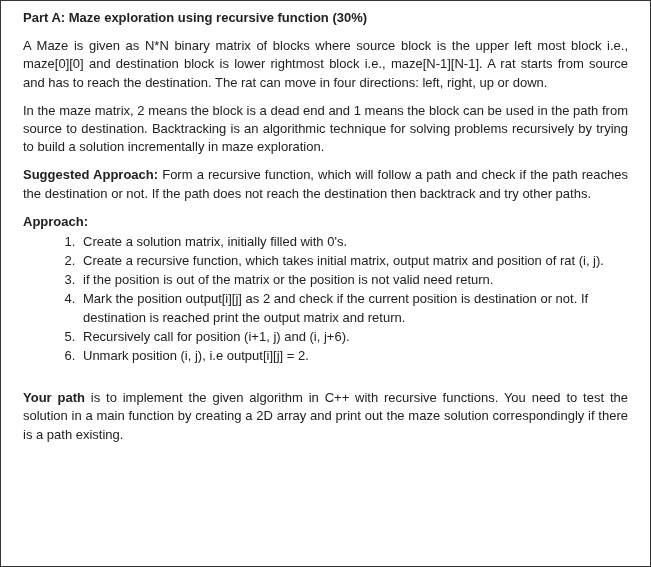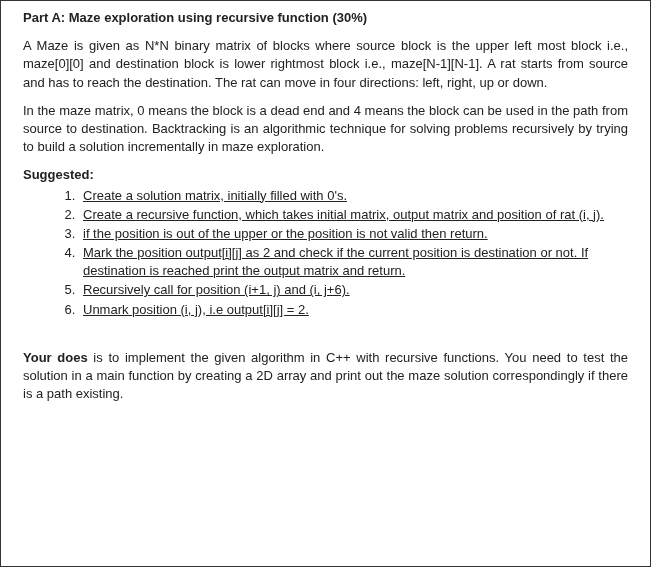--- a/index.html
+++ b/index.html
@@ -33,23 +33,22 @@
     }
     .suggested strong {
       font-weight: bold;
     }
     .algo-heading {
       font-weight: bold;
       margin-top: 10px;
       margin-bottom: 2px;
     }
     ol.algo {
-      margin: 2px 0 30px 0;
+      margin: 2px 0 24px 0;
       padding-left: 56px;
-      text-decoration: underline;
     }
     ol.algo li {
       margin-bottom: 1px;
       padding-left: 4px;
     }
     .task {
       text-align: justify;
     }
     .task strong {
       font-weight: bold;
@@ -57,31 +56,34 @@
   </style>
 </head>
 <body>
 
 <div class="page">
 
   <div class="title">Part A: Maze exploration using recursive function (30%)</div>
 
   <div class="para">A Maze is given as N*N binary matrix of blocks where source block is the upper left most block i.e., maze[0][0] and destination block is lower rightmost block i.e., maze[N-1][N-1]. A rat starts from source and has to reach the destination. The rat can move in four directions: left, right, up or down.</div>
 
-  <div class="para">In the maze matrix, 0 means the block is a dead end and 4 means the block can be used in the path from source to destination.  Backtracking is an algorithmic technique for solving problems recursively by trying to build a solution incrementally in maze exploration.</div>
+  <div class="para">In the maze matrix, 2 means the block is a dead end and 1 means the block can be used in the path from source to destination.  Backtracking is an algorithmic technique for solving problems recursively by trying to build a solution incrementally in maze exploration.</div>
 
+  <div class="para suggested">
+    <strong>Suggested Approach:</strong><span> Form a recursive function, which will follow a path and check if the path reaches the destination or not. If the path does not reach the destination then backtrack and try other paths.</span>
+  </div>
 
-  <div class="algo-heading">Suggested:</div>
+  <div class="algo-heading">Approach:</div>
 
   <ol class="algo">
     <li>Create a solution matrix, initially filled with 0's.</li>
     <li>Create a recursive function, which takes initial matrix, output matrix and position of rat (i, j).</li>
-    <li>if the position is out of the upper or the position is not valid then return.</li>
+    <li>if the position is out of the matrix or the position is not valid need return.</li>
     <li>Mark the position output[i][j] as 2 and check if the current position is destination or not. If destination is reached print the output matrix and return.</li>
     <li>Recursively call for position (i+1, j) and (i, j+6).</li>
     <li>Unmark position (i, j), i.e output[i][j] = 2.</li>
   </ol>
 
   <div class="task">
-    <strong>Your does</strong><span> is to implement the given algorithm in C++ with recursive functions. You need to test the solution in a main function by creating a 2D array and print out the maze solution correspondingly if there is a path existing.</span>
+    <strong>Your path</strong><span> is to implement the given algorithm in C++ with recursive functions. You need to test the solution in a main function by creating a 2D array and print out the maze solution correspondingly if there is a path existing.</span>
   </div>
 
 </div>
 
 </body></html>

